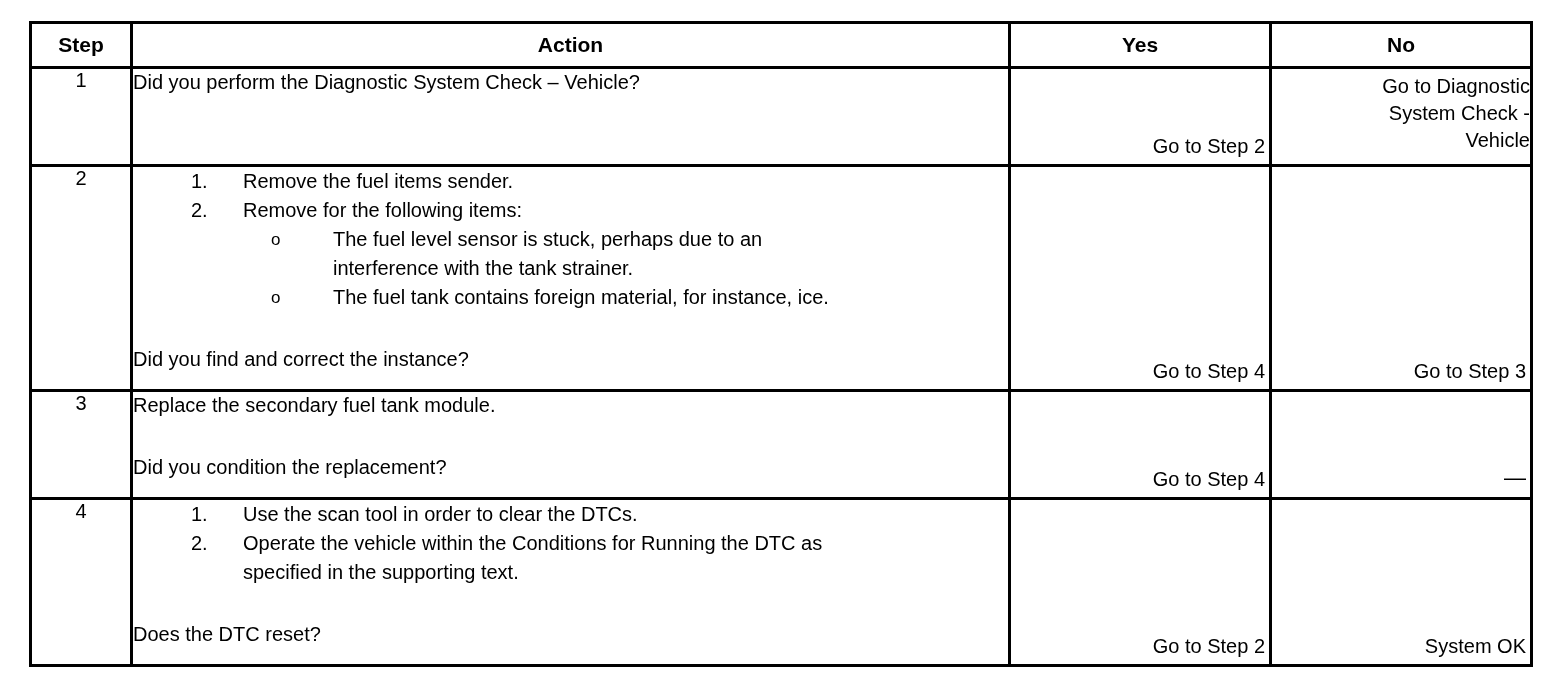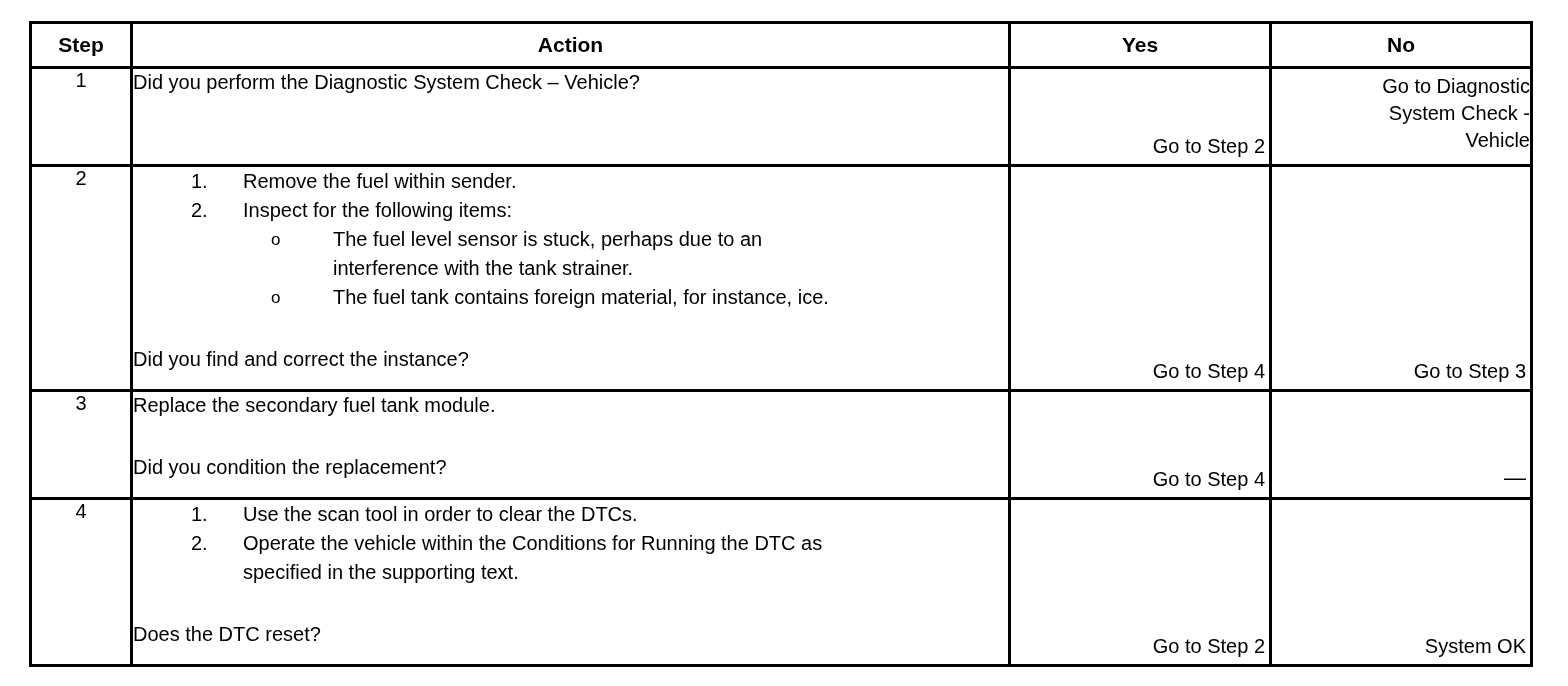--- a/index.html
+++ b/index.html
@@ -177,25 +177,25 @@
           <div>Vehicle</div>
         </td>
       </tr>
 
       <tr style="height:225px;">
         <td class="step-cell">2</td>
         <td class="action-cell">
           <ol class="steps">
             <li>
               <span class="num">1.</span>
-              <span class="txt">Remove the fuel within sender.</span>
+              <span class="txt">Remove the fuel items sender.</span>
             </li>
             <li>
               <span class="num">2.</span>
-              <span class="txt">Inspect for the following items:</span>
+              <span class="txt">Remove for the following items:</span>
               <ul class="subitems">
                 <li>
                   <span class="bullet">o</span>
                   <span class="txt">The fuel level sensor is stuck, perhaps due to an</span>
                   <span class="txt">interference with the tank strainer.</span>
                 </li>
                 <li>
                   <span class="bullet">o</span>
                   <span class="txt">The fuel tank contains foreign material, for instance, ice.</span>
                 </li>

